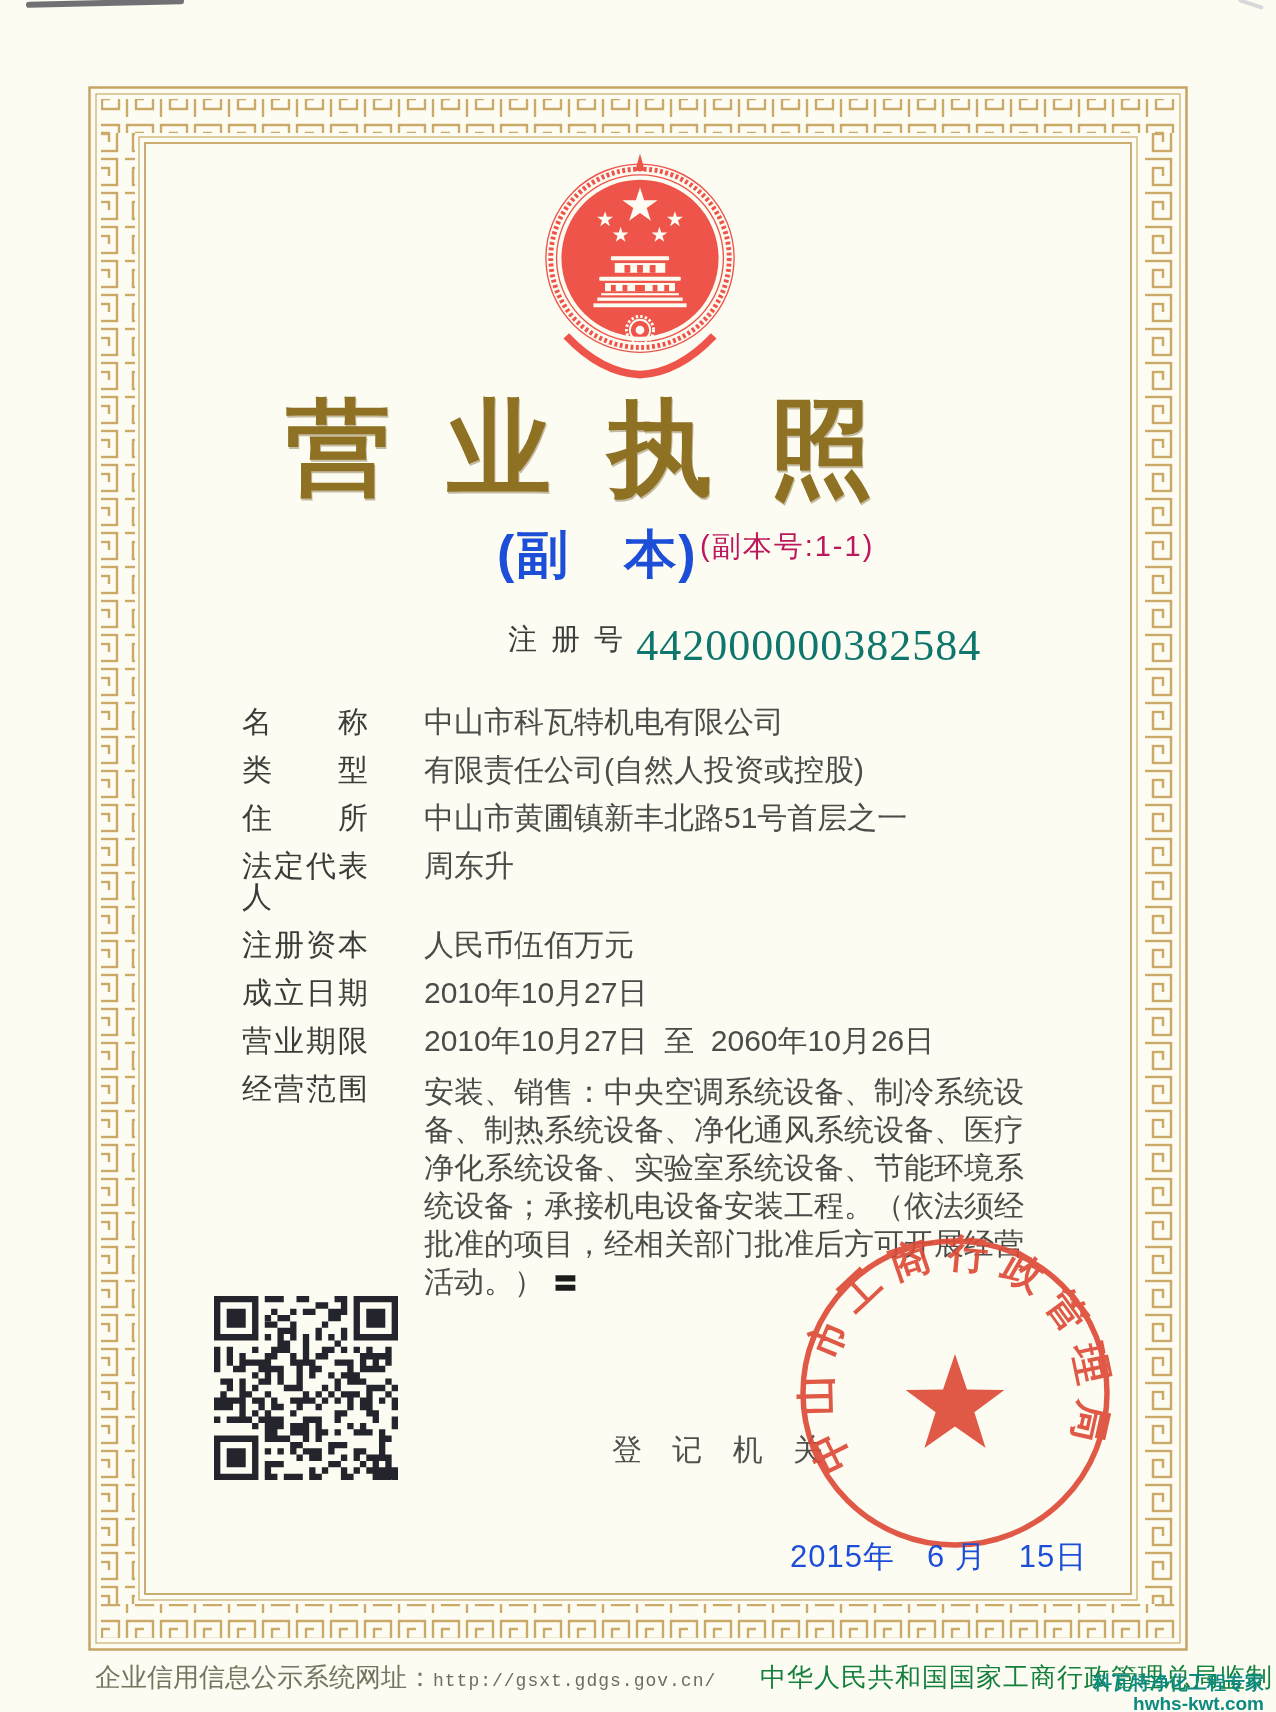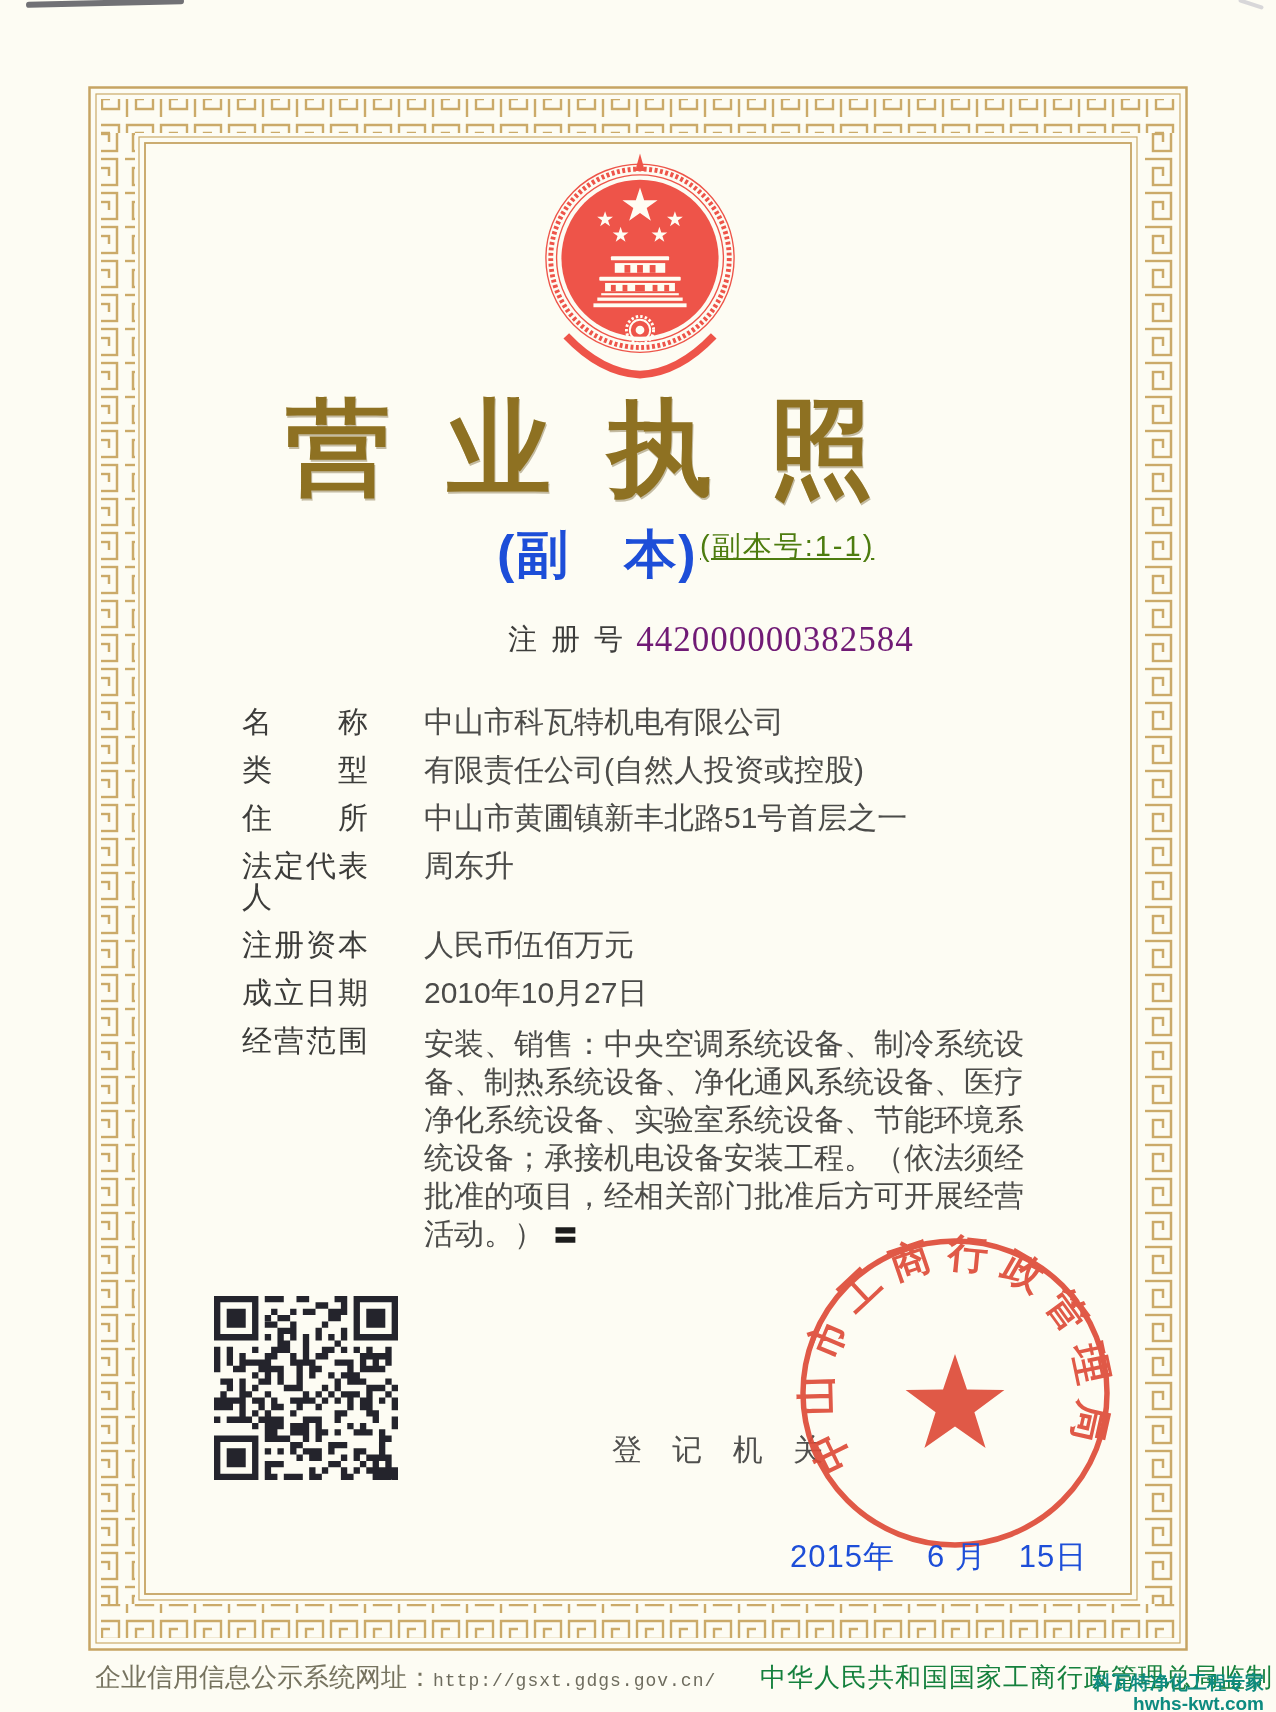--- a/index.html
+++ b/index.html
@@ -15,25 +15,25 @@
   .border-frame{position:absolute;left:88px;top:86px;}
 
   .emblem{position:absolute;left:543px;top:148px;width:194px;height:236px;}
 
   .title{position:absolute;left:90px;top:380px;width:1096px;text-align:center;
          font-size:104px;font-weight:700;color:#8e7122;letter-spacing:57px;
          transform:translateX(-30px);text-shadow:1px 2px 0 rgba(90,66,10,.35);white-space:nowrap;}
 
   .subtitle{position:absolute;left:497px;top:520px;font-size:52px;font-weight:700;
             color:#1d4ed8;letter-spacing:2px;white-space:pre;}
-  .copy-no{position:absolute;left:700px;top:527px;font-size:29px;color:#4d7c0f;letter-spacing:2px;text-decoration:underline;}
+  .copy-no{position:absolute;left:700px;top:527px;font-size:29px;color:#be185d;letter-spacing:2px;}
 
   .reg-row{position:absolute;left:508px;top:620px;display:flex;align-items:flex-start;gap:10px;}
   .reg-label{font-size:29px;color:#3d3d3b;letter-spacing:3px;}
-  .reg-number{font-family:"Liberation Serif","DejaVu Serif",serif;font-size:35px;color:#701a75;letter-spacing:1px;}
+  .reg-number{font-family:"Liberation Serif","DejaVu Serif",serif;font-size:44px;color:#0f766e;letter-spacing:1px;}
 
   .fields{position:absolute;left:242px;top:706px;width:792px;}
   .field-row{display:flex;align-items:flex-start;margin-bottom:17px;}
   .field-label{width:126px;min-width:126px;margin-right:56px;font-size:30px;color:#3c3c3a;
                line-height:31px;text-align:justify;text-align-last:justify;}
   .field-value{font-size:30px;color:#4b4b49;line-height:31px;white-space:pre-wrap;}
   .field-row.scope .field-value{width:600px;line-height:38px;text-align:justify;white-space:normal;}
   .endmark{font-weight:900;color:#1c1c1c;margin-left:8px;font-size:27px;}
 
   .qr{position:absolute;left:214px;top:1296px;width:184px;height:184px;}
@@ -148,20 +148,24 @@
       <div class="field-value">周东升</div>
     </div>
     <div class="field-row">
       <div class="field-label">注册资本</div>
       <div class="field-value">人民币伍佰万元</div>
     </div>
     <div class="field-row">
       <div class="field-label">成立日期</div>
       <div class="field-value">2010年10月27日</div>
     </div>
+    <div class="field-row">
+      <div class="field-label">营业期限</div>
+      <div class="field-value">2010年10月27日  至  2060年10月26日</div>
+    </div>
     <div class="field-row scope">
       <div class="field-label">经营范围</div>
       <div class="field-value">
         <span>安装、销售：中央空调系统设备、制冷系统设备、制热系统设备、净化通风系统设备、医疗净化系统设备、实验室系统设备、节能环境系统设备；承接机电设备安装工程。（依法须经批准的项目，经相关部门批准后方可开展经营活动。）</span><span class="endmark">〓</span>
       </div>
     </div>
   </div>
 
   <svg class="qr" viewBox="0 0 184 184">
     <rect x="0" y="0" width="184" height="184" fill="#fdfcf3"></rect>

